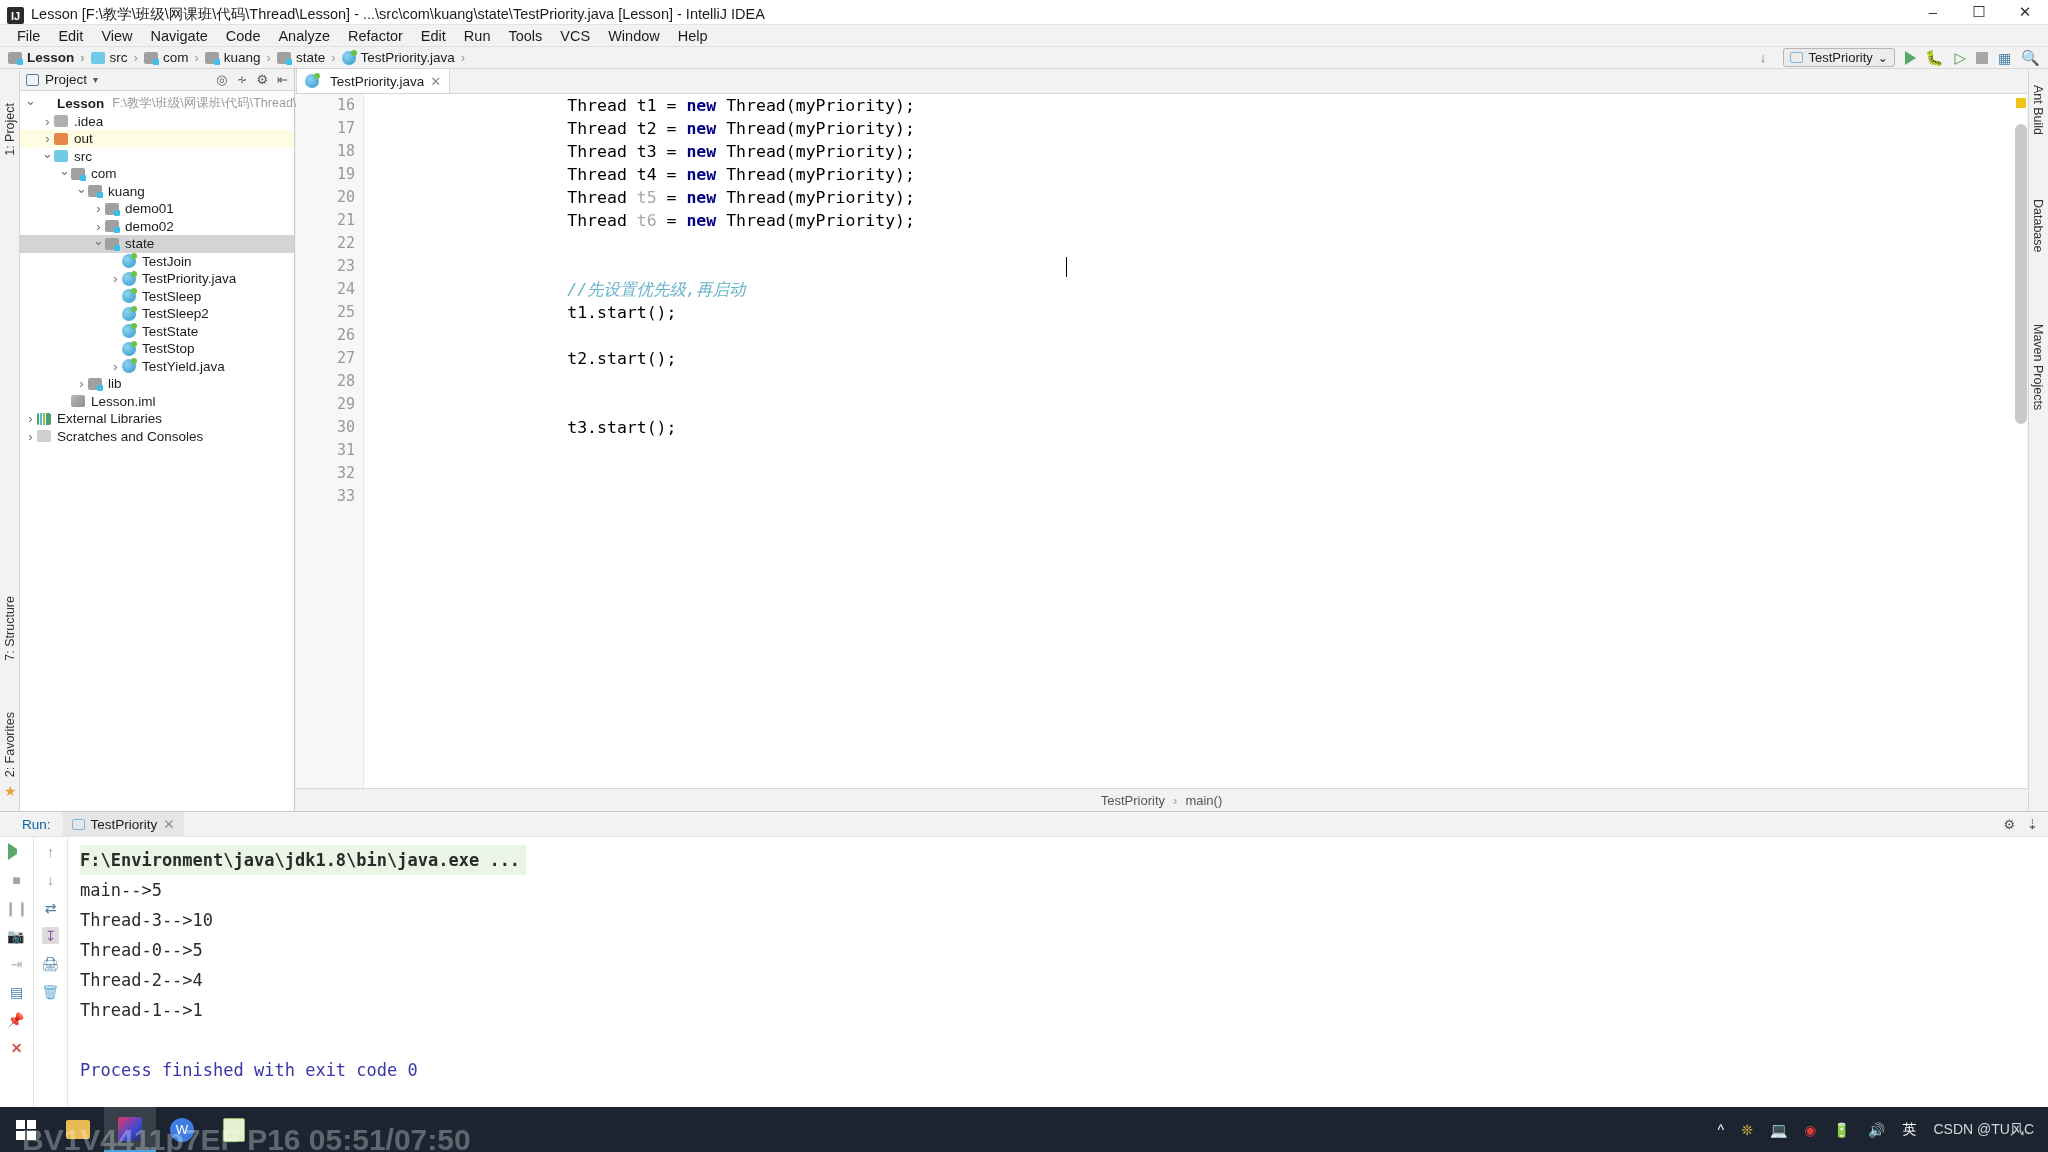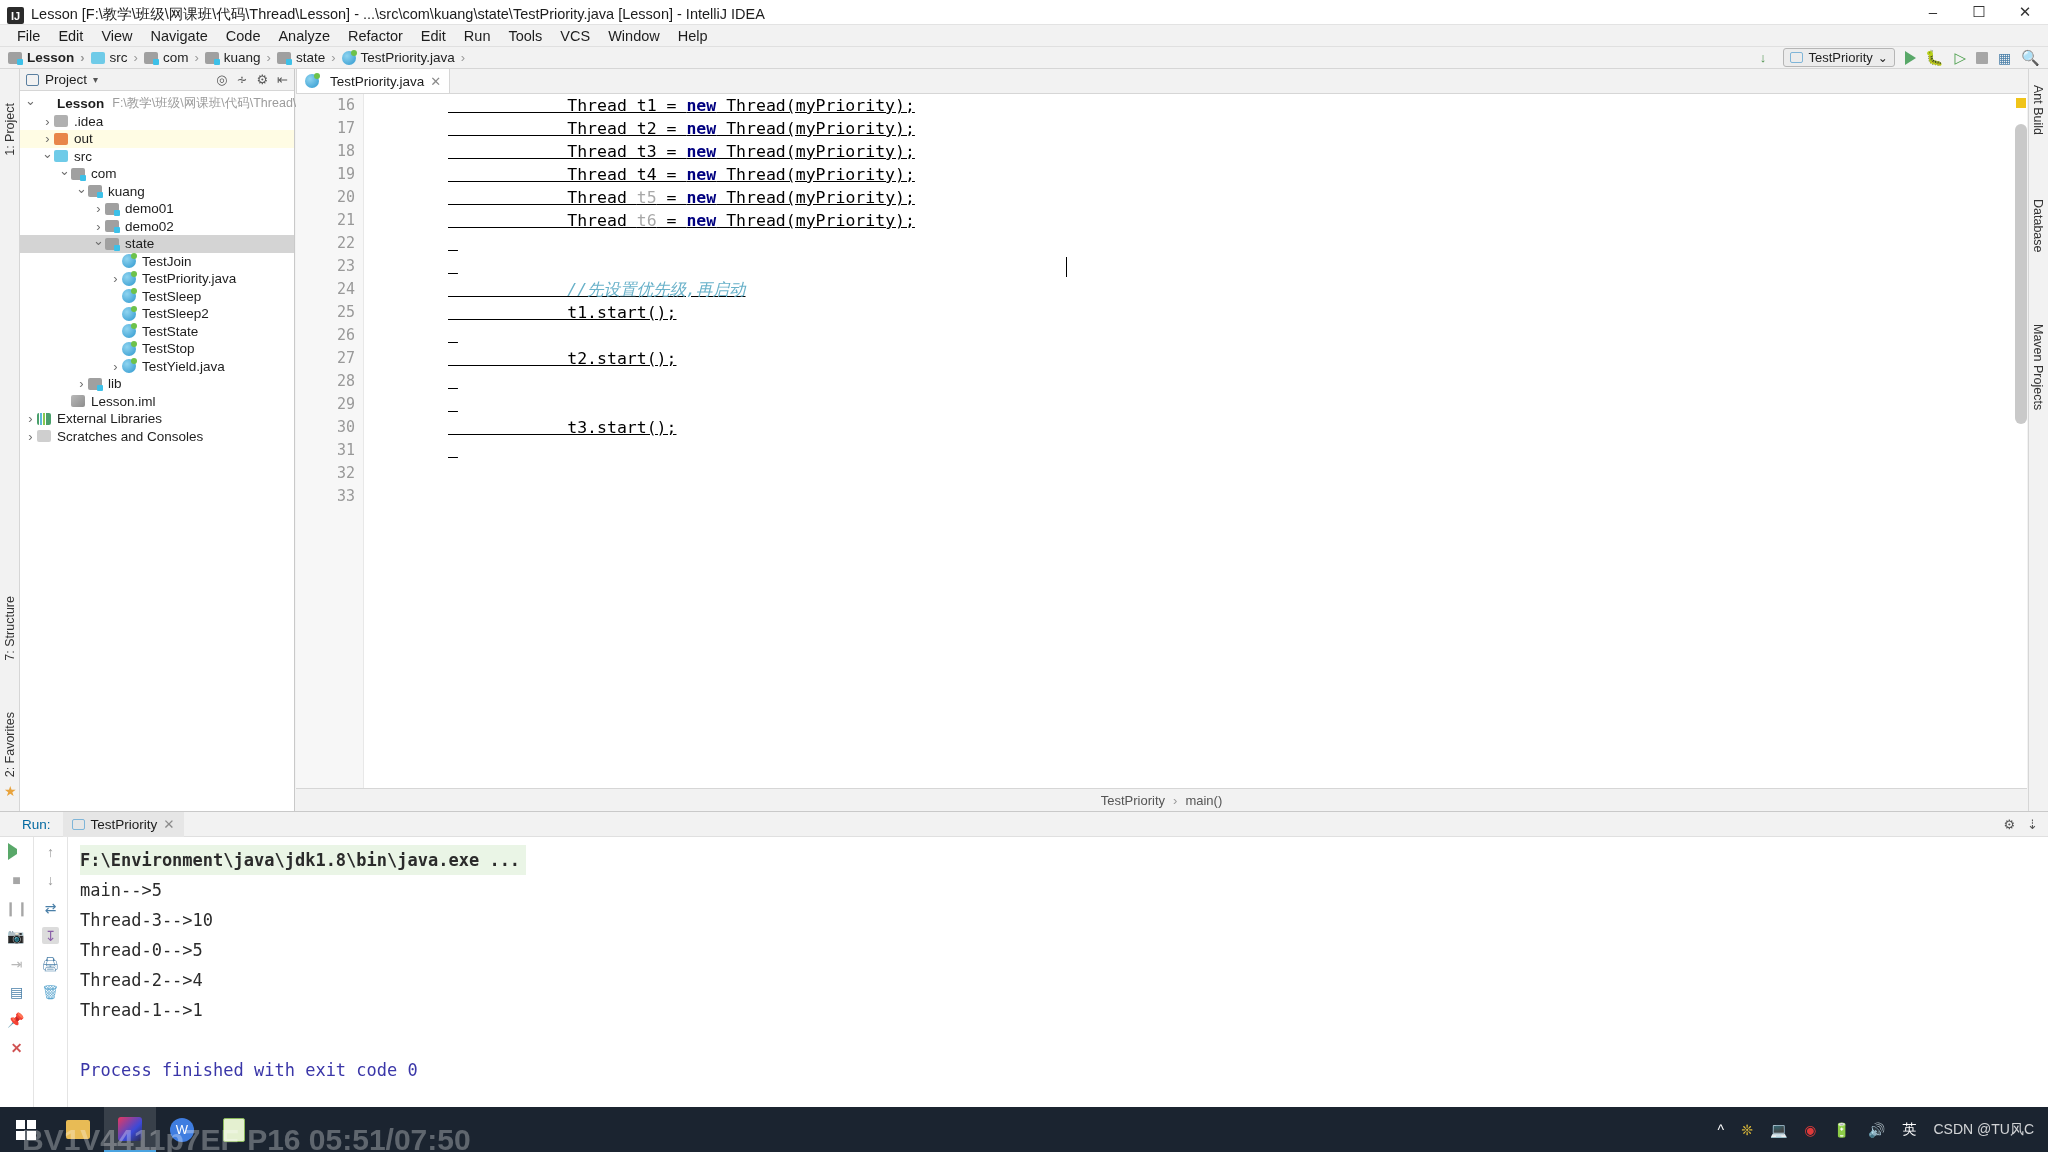--- a/index.html
+++ b/index.html
@@ -136,21 +136,21 @@
   .codearea { position:relative; height:694px; background:#fff; overflow:hidden; }
   .gutter {
     position:absolute; left:0; top:0; width:68px; height:100%; background:#f7f7f7;
     border-right:1px solid #e8e8e8;
   }
   .gutter .ln {
     height:23px; line-height:23px; text-align:right; padding-right:8px;
     font-family:"DejaVu Sans Mono", monospace; font-size:15px; color:#999999;
   }
   .foldcol { position:absolute; left:68px; top:0; width:22px; height:100%; background:#fff; }
-  .codelines { position:absolute; left:90px; top:0; right:22px;text-decoration:underline; }
+  .codelines { position:absolute; left:90px; top:0; right:22px; }
   .cl {
     height:23px; line-height:23px; font-family:"DejaVu Sans Mono", monospace;
     font-size:16.5px; color:#000; white-space:pre; padding-left:62px;
   }
   .kw { color:#000080; font-weight:bold; }
   .unused { color:#a8a8a8; }
   .num { color:#0000ff; }
   .cmt { color:#68b1c9; font-style:italic; }
   .caret {
     position:absolute; left:770px; top:163px; width:1px; height:20px; background:#000;

